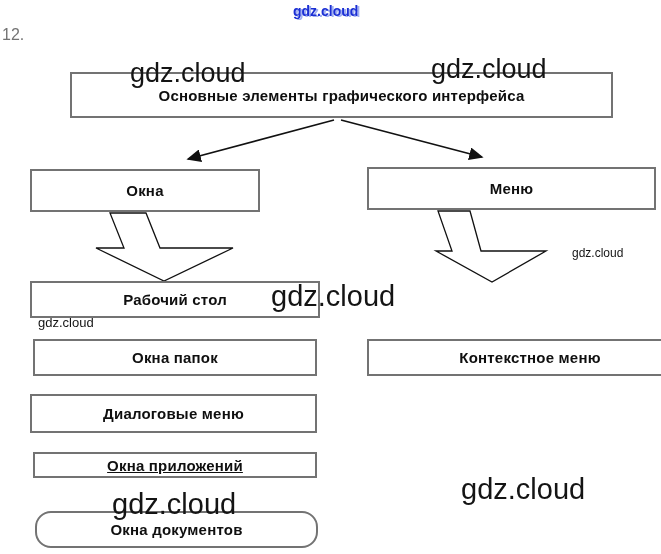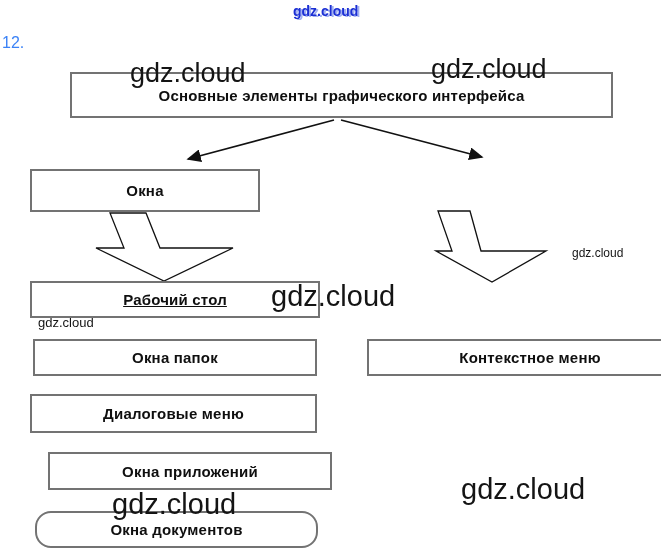--- a/index.html
+++ b/index.html
@@ -6,49 +6,49 @@
   .canvas {
     position: relative;
     width: 661px;
     height: 554px;
     background: #ffffff;
     font-family: "Liberation Sans", sans-serif;
     overflow: hidden;
   }
   .item-number {
     position: absolute;
-    left: 2px; top: 34px;
+    left: 2px; top: 26px;
     font-size: 16px;
-    color: #3b82f6;
+    color: #737373;
     z-index: 3;
   }
   .node {
     position: absolute;
     border: 2px solid #737373;
     box-sizing: border-box;
     display: flex;
     align-items: center;
     justify-content: center;
     text-align: center;
     font-weight: bold;
     font-size: 15px;
     color: #0f0f0f;
     background: transparent;
     z-index: 2;
     letter-spacing: 0.2px;
   }
   .node-title { left: 70px; top: 72px; width: 543px; height: 46px; }
   .node-okna { left: 30px; top: 169px; width: 230px; height: 43px; }
   .node-menu { left: 367px; top: 167px; width: 289px; height: 43px; }
-  .node-desktop { left: 30px; top: 281px; width: 290px; height: 37px; text-decoration: underline; }
+  .node-desktop { left: 30px; top: 281px; width: 290px; height: 37px; }
   .node-main-menu { left: 367px; top: 281px; width: 289px; height: 37px; }
   .node-folder-windows { left: 33px; top: 339px; width: 284px; height: 37px; }
   .node-context-menu { left: 367px; top: 339px; width: 326px; height: 37px; }
   .node-dialog-windows { left: 30px; top: 394px; width: 287px; height: 39px; }
-  .node-app-windows { left: 48px; top: 452px; width: 284px; height: 38px; }
+  .node-app-windows { left: 33px; top: 452px; width: 284px; height: 26px; text-decoration: underline; }
   .node-doc-windows { left: 35px; top: 511px; width: 283px; height: 37px; border-radius: 16px; }
 
   .arrows-layer {
     position: absolute;
     left: 0; top: 0;
     width: 661px; height: 554px;
     z-index: 1;
     pointer-events: none;
   }
 
@@ -89,20 +89,21 @@
     </defs>
     <line x1="334" y1="120" x2="188" y2="159" stroke="#111" stroke-width="1.6" marker-end="url(#ah)"></line>
     <line x1="341" y1="120" x2="482" y2="157" stroke="#111" stroke-width="1.6" marker-end="url(#ah)"></line>
     <polygon points="110,213 146,213 160,248 233,248 164,281 96,248 124,248" fill="#ffffff" stroke="#111" stroke-width="1.3"></polygon>
     <polygon points="438,211 470,211 481,251 546,251 492,282 436,251 452,251" fill="#ffffff" stroke="#111" stroke-width="1.3"></polygon>
   </svg>
 
   <div class="node node-title">Основные элементы графического интерфейса</div>
 
   <div class="node node-okna">Окна</div>
+  <div class="node node-menu">Меню</div>
 
   <div class="node node-desktop">Рабочий стол</div>
   <div class="node node-folder-windows">Окна папок</div>
   <div class="node node-dialog-windows">Диалоговые меню</div>
   <div class="node node-app-windows">Окна приложений</div>
   <div class="node node-doc-windows">Окна документов</div>
 
   <div class="node node-context-menu">Контекстное меню</div>
 
   <div class="wm wm-top-blue">gdz.cloud</div>

